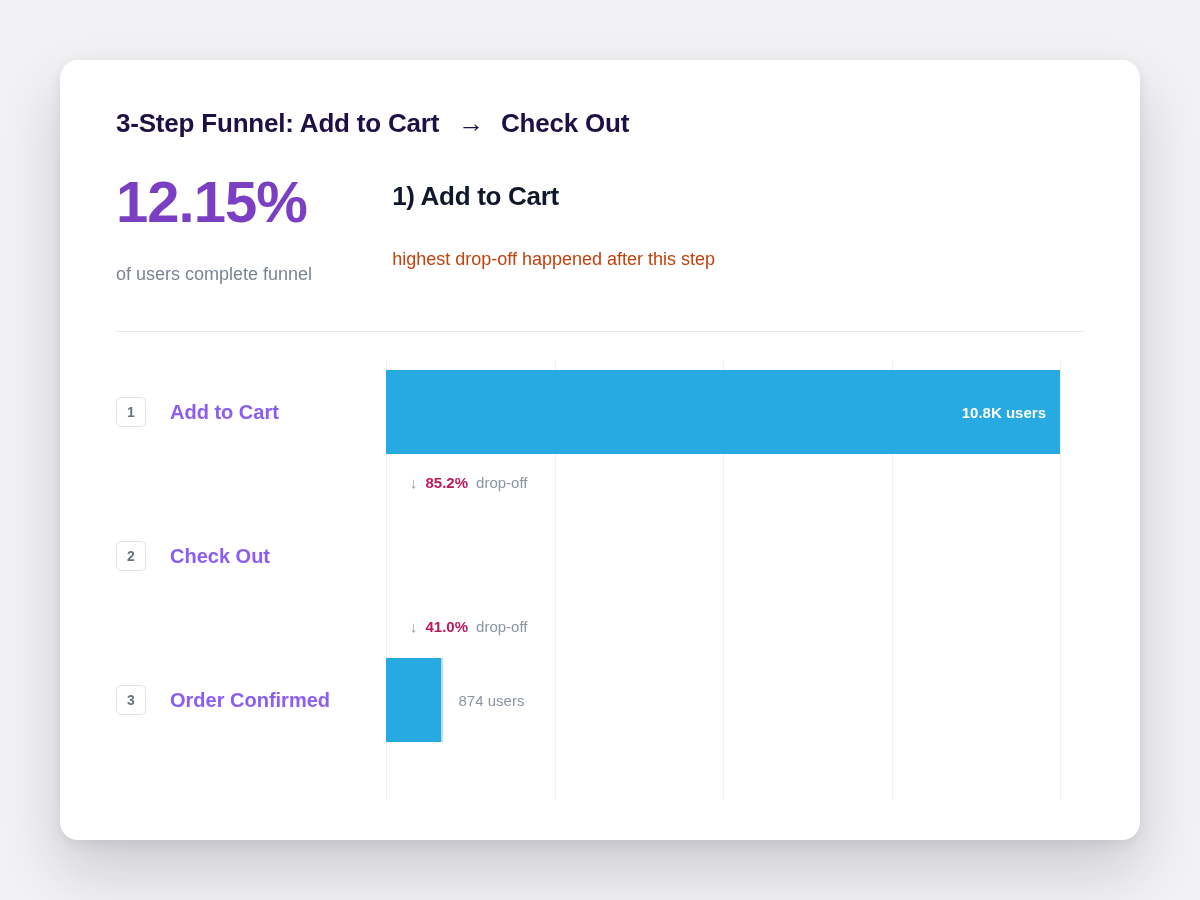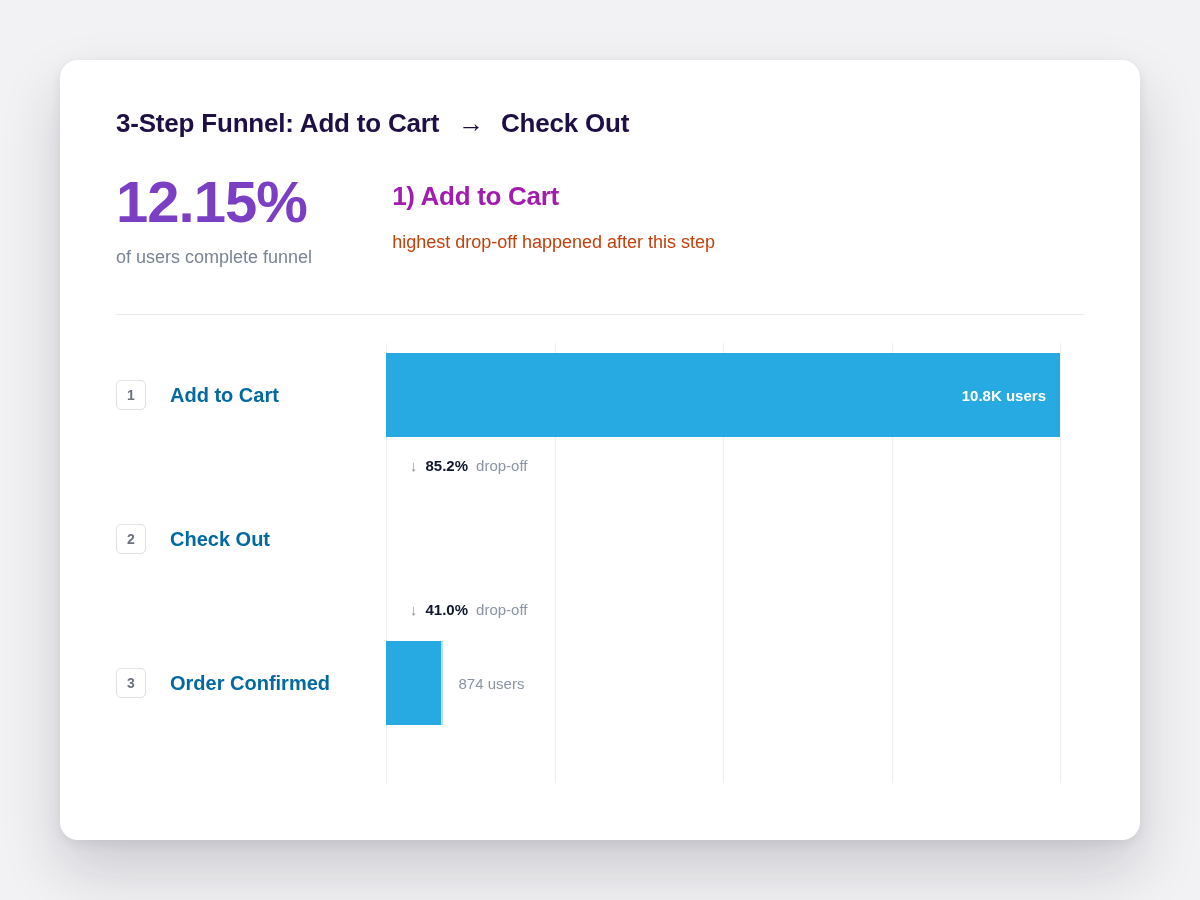--- a/index.html
+++ b/index.html
@@ -36,38 +36,38 @@
     display: inline-block;
     margin: 0 10px 0 12px;
     font-weight: 500;
   }
   .summary {
     display: flex;
     align-items: flex-start;
     margin-top: 34px;
     gap: 80px;
   }
-  .metric-block { display: flex; flex-direction: column; }
+  .metric-block { display: flex; flex-direction: column; gap: 17px; }
   .big-metric {
     font-size: 58px;
     line-height: 1;
     font-weight: 700;
     color: #7b3fc4;
     letter-spacing: -1px;
   }
   .metric-sub {
     margin-top: 16px;
     font-size: 18px;
     color: #7a8494;
     font-weight: 500;
   }
   .dropoff-title {
     font-size: 26px;
     font-weight: 700;
-    color: #a21caf;
+    color: #0f172a;
     letter-spacing: -0.3px;
   }
   .dropoff-sub {
     margin-top: 20px;
     font-size: 18px;
     color: #c2410c;
     font-weight: 500;
   }
   .divider {
     margin-top: 46px;
@@ -108,21 +108,21 @@
     align-items: center;
     justify-content: center;
     font-size: 14px;
     font-weight: 600;
     color: #6b7380;
     margin-right: 24px;
   }
   .step-name {
     font-size: 20px;
     font-weight: 700;
-    color: #0369a1;
+    color: #8b5cf6;
   }
   .bar-track {
     position: relative;
     flex: 1;
     height: 84px;
   }
   .bar-prev {
     position: absolute;
     left: 0;
     top: 0;
@@ -149,21 +149,21 @@
   .drop-row {
     position: absolute;
     left: 294px;
     font-size: 15px;
     color: #8a94a3;
     display: flex;
     align-items: center;
     gap: 8px;
   }
   .drop-row .arrow-down { font-size: 15px; color: #8a94a3; }
-  .drop-row .pct { font-weight: 700; color: #0f172a; }
+  .drop-row .pct { font-weight: 700; color: #be185d; }
 </style>
 </head>
 <body>
 
 <div class="stage">
   <div class="card">
 
     <div class="title">
       <span>3-Step Funnel: Add to Cart</span>
       <span class="arrow">→</span>

